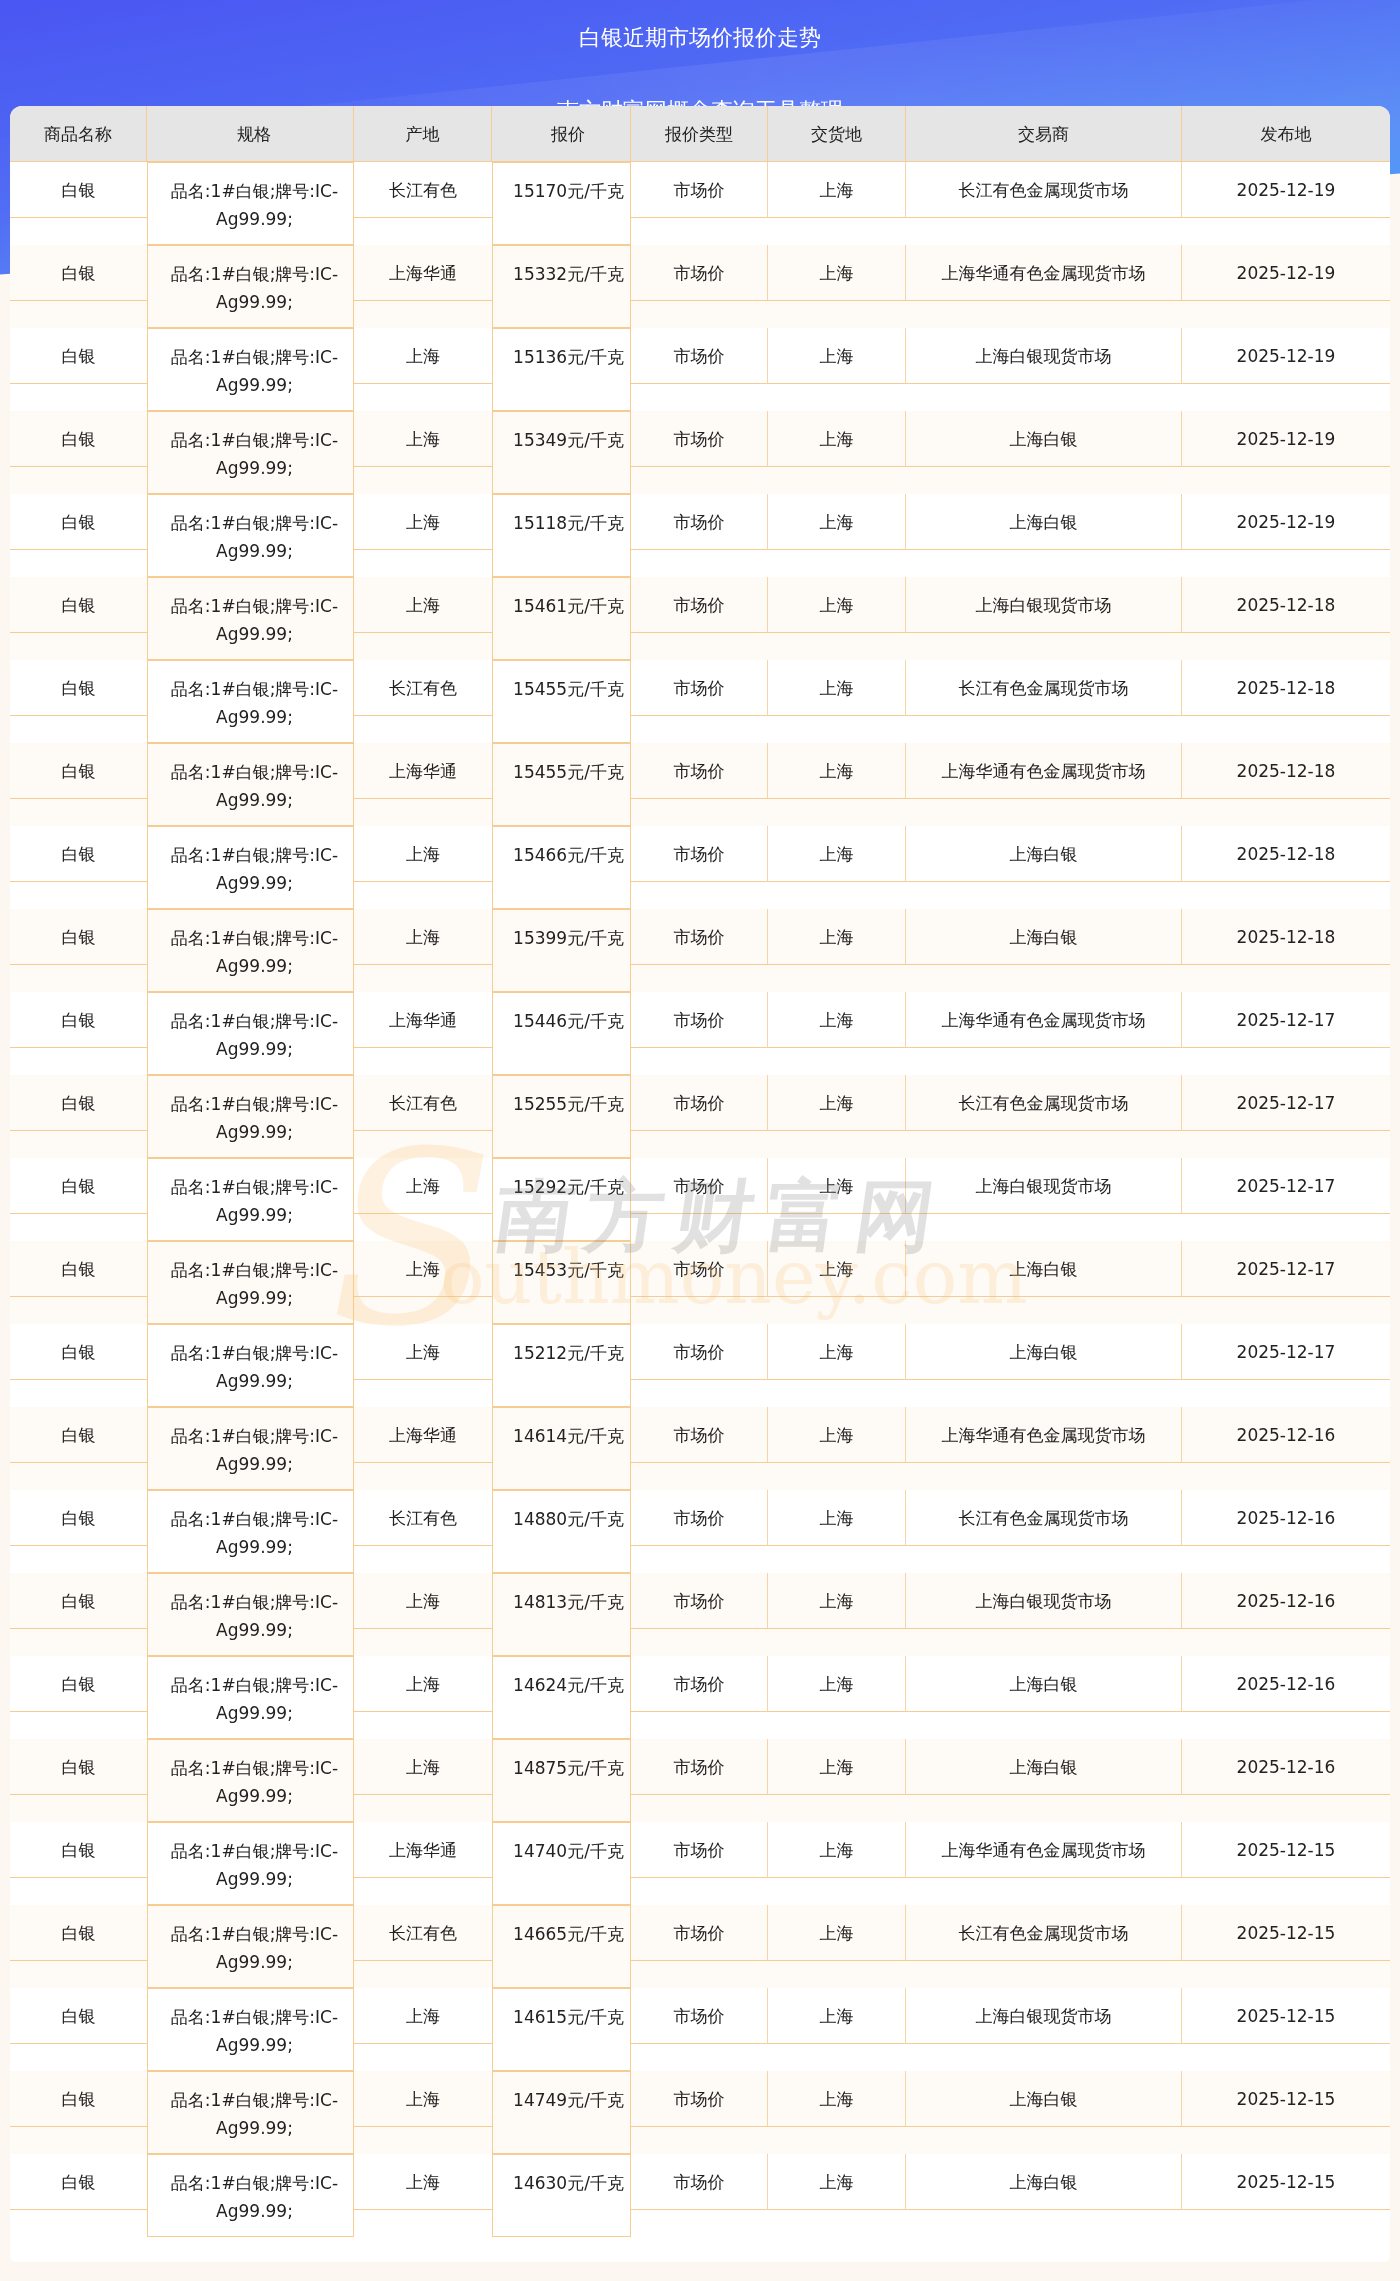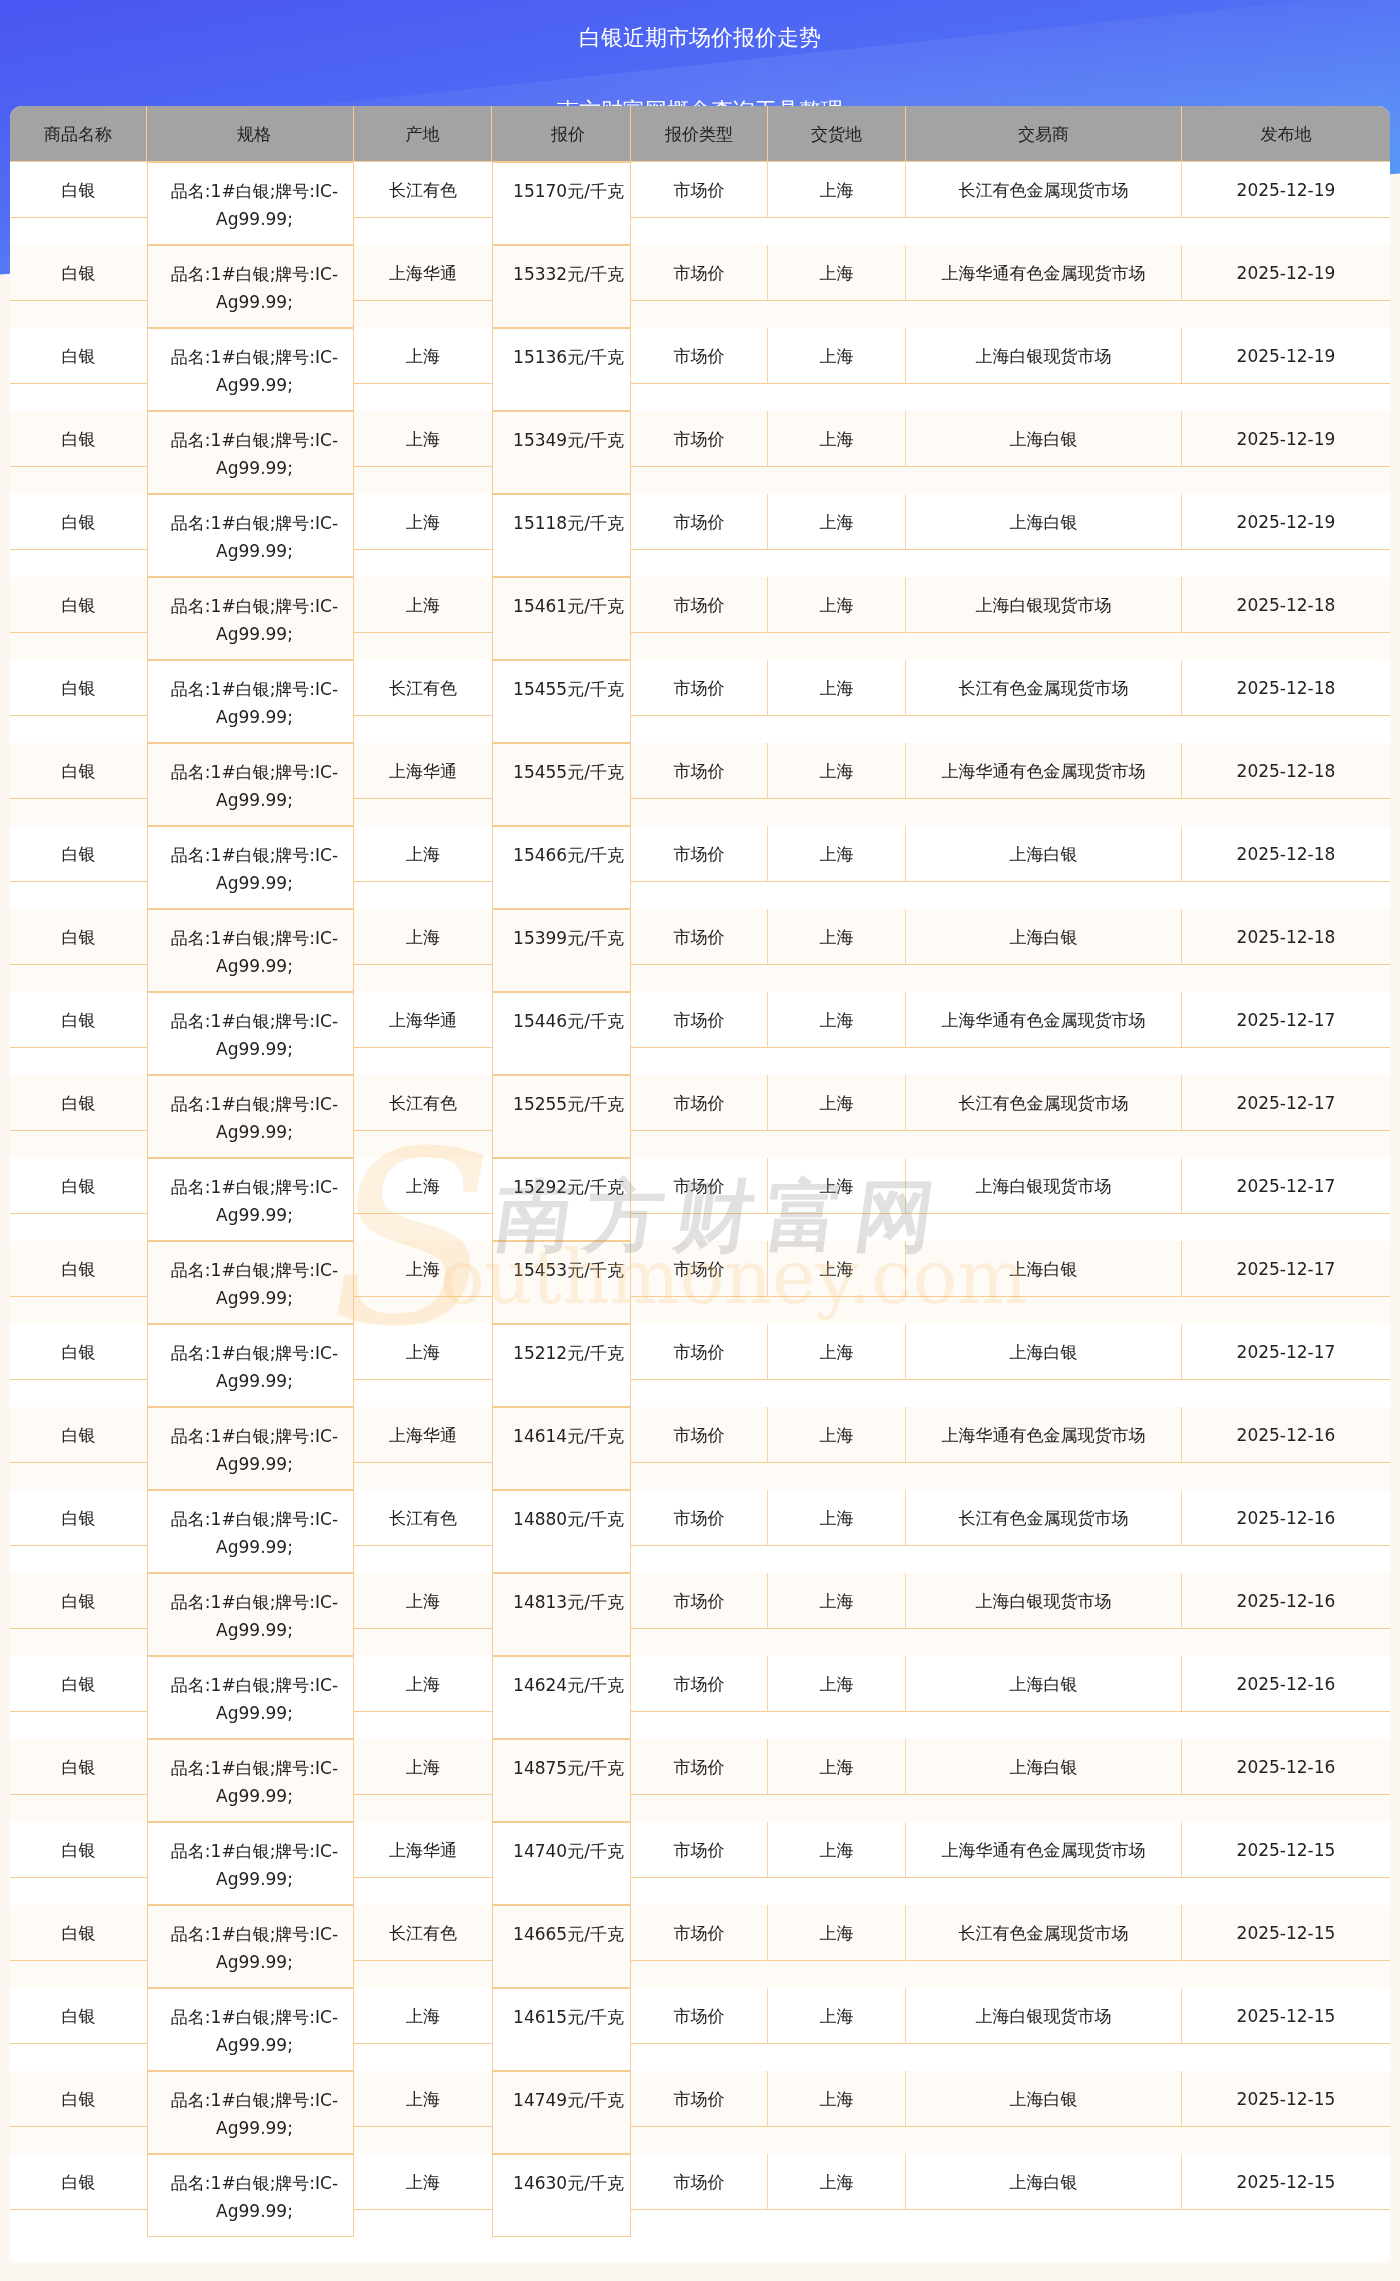--- a/index.html
+++ b/index.html
@@ -27,21 +27,21 @@
   }
   .title.l1 { top: 22px; }
   .title.l2 { top: 54px; margin-top: 41px; }
 
   .card {
     position: absolute; left: 10px; top: 106px; width: 1380px; height: 2156px;
     background: #fff; border-radius: 12px 12px 6px 6px; overflow: hidden;
   }
   .thead {
     position: absolute; left: 0; top: 0; height: 56px; width: 1380px;
-    display: flex; background: #a3a3a3; border-bottom: 1px solid #f6cc93;
+    display: flex; background: #e5e5e5; border-bottom: 1px solid #f6cc93;
   }
   .th {
     height: 56px; display: flex; align-items: center; justify-content: center;
     font-size: 17px; color: #222; border-right: 1px solid #f6cc93;
   }
   .th:last-child { border-right: none; }
 
   .tbody { position: absolute; left: 0; top: 56px; width: 1380px; }
   .tr { position: relative; height: 83px; width: 1380px; display: flex; align-items: flex-start; }
   .tr.even { background: #fefaf5; }

